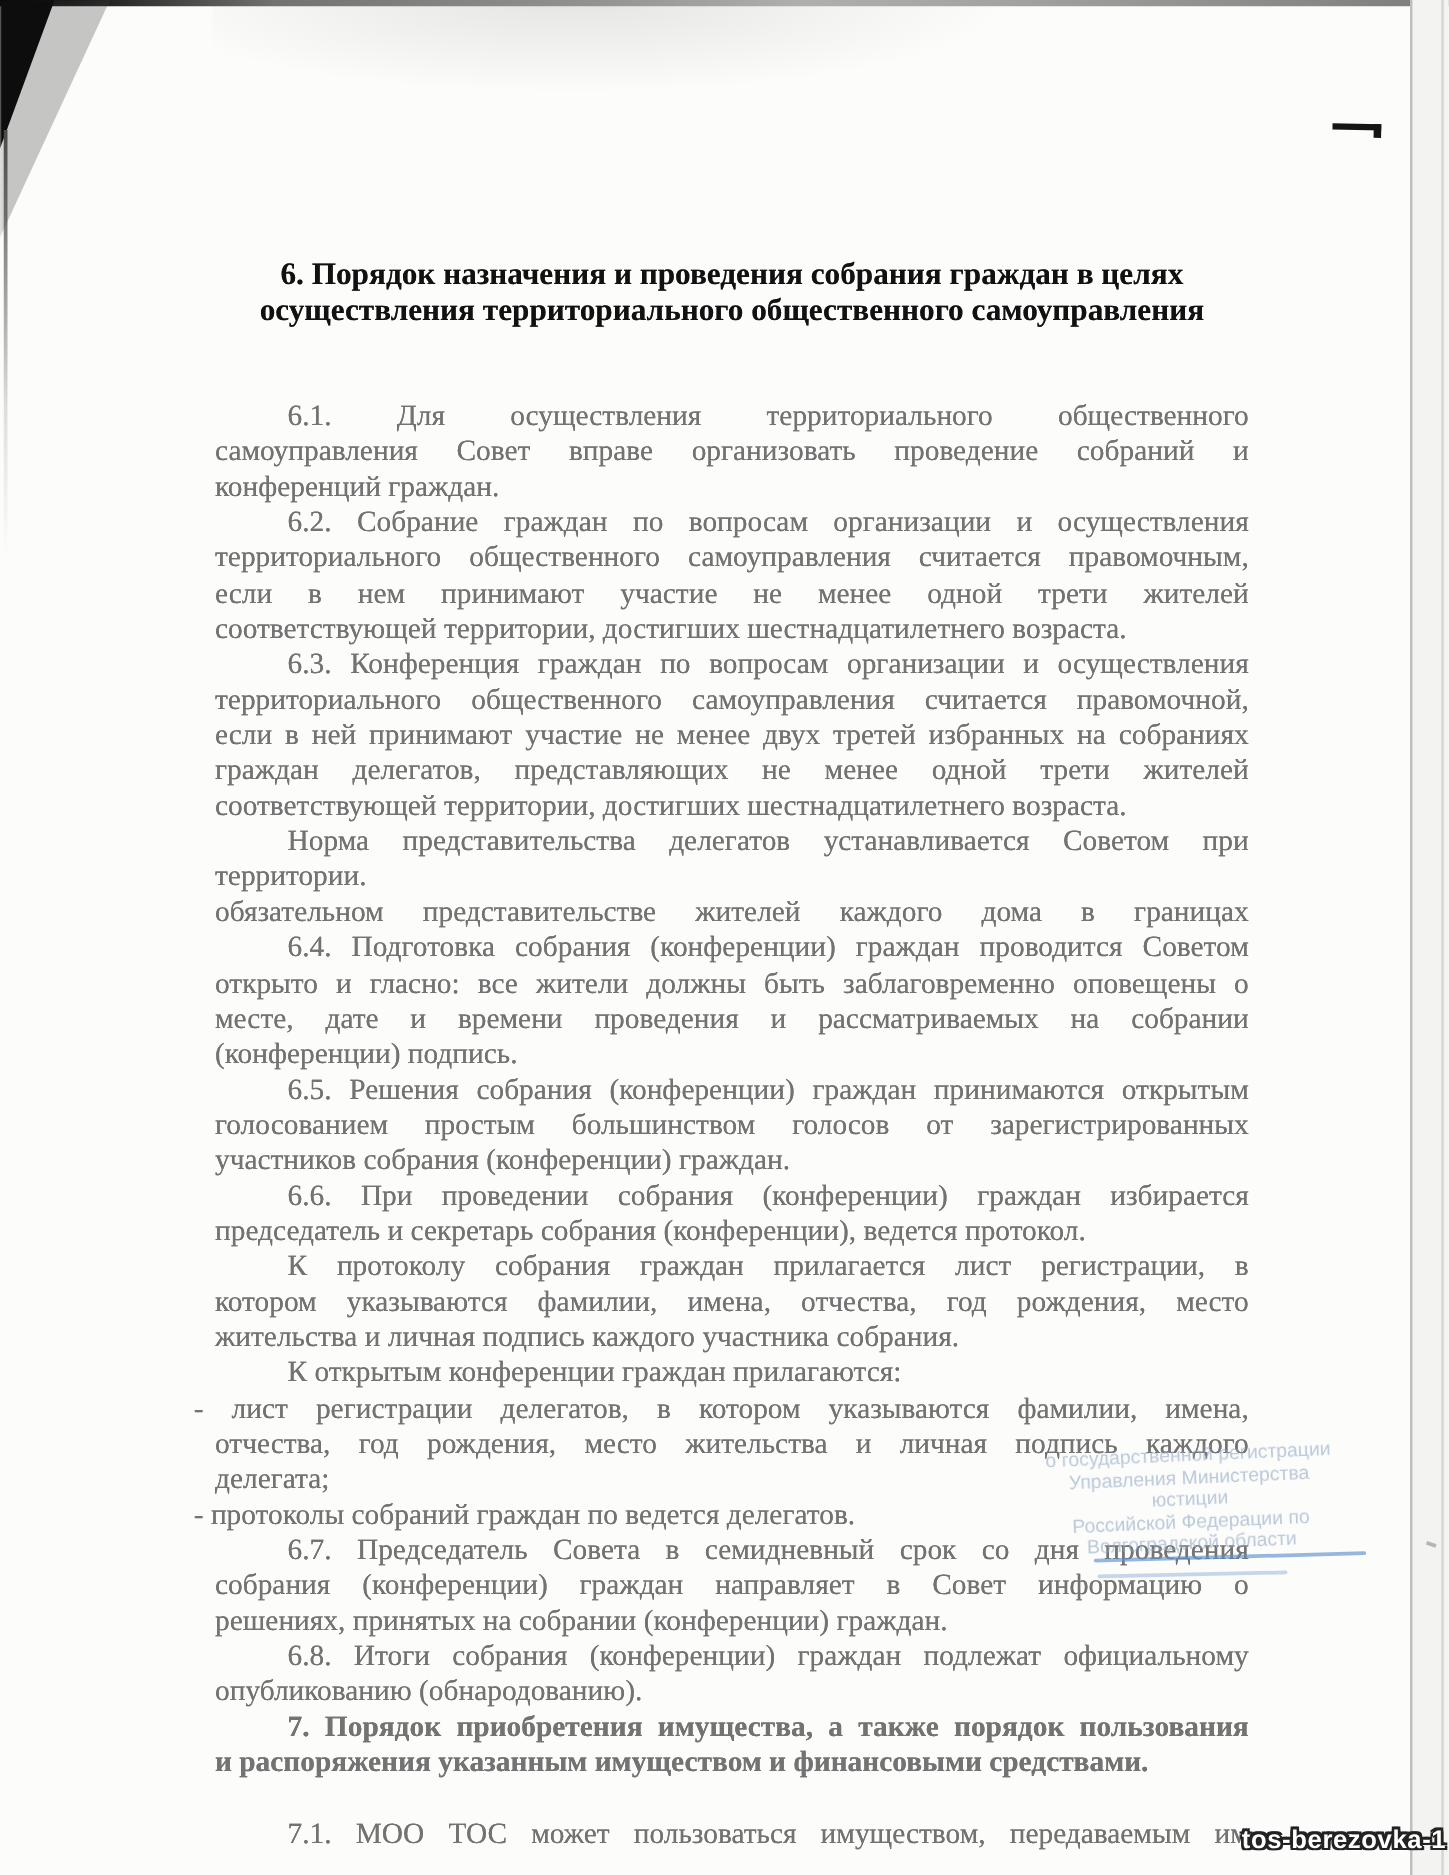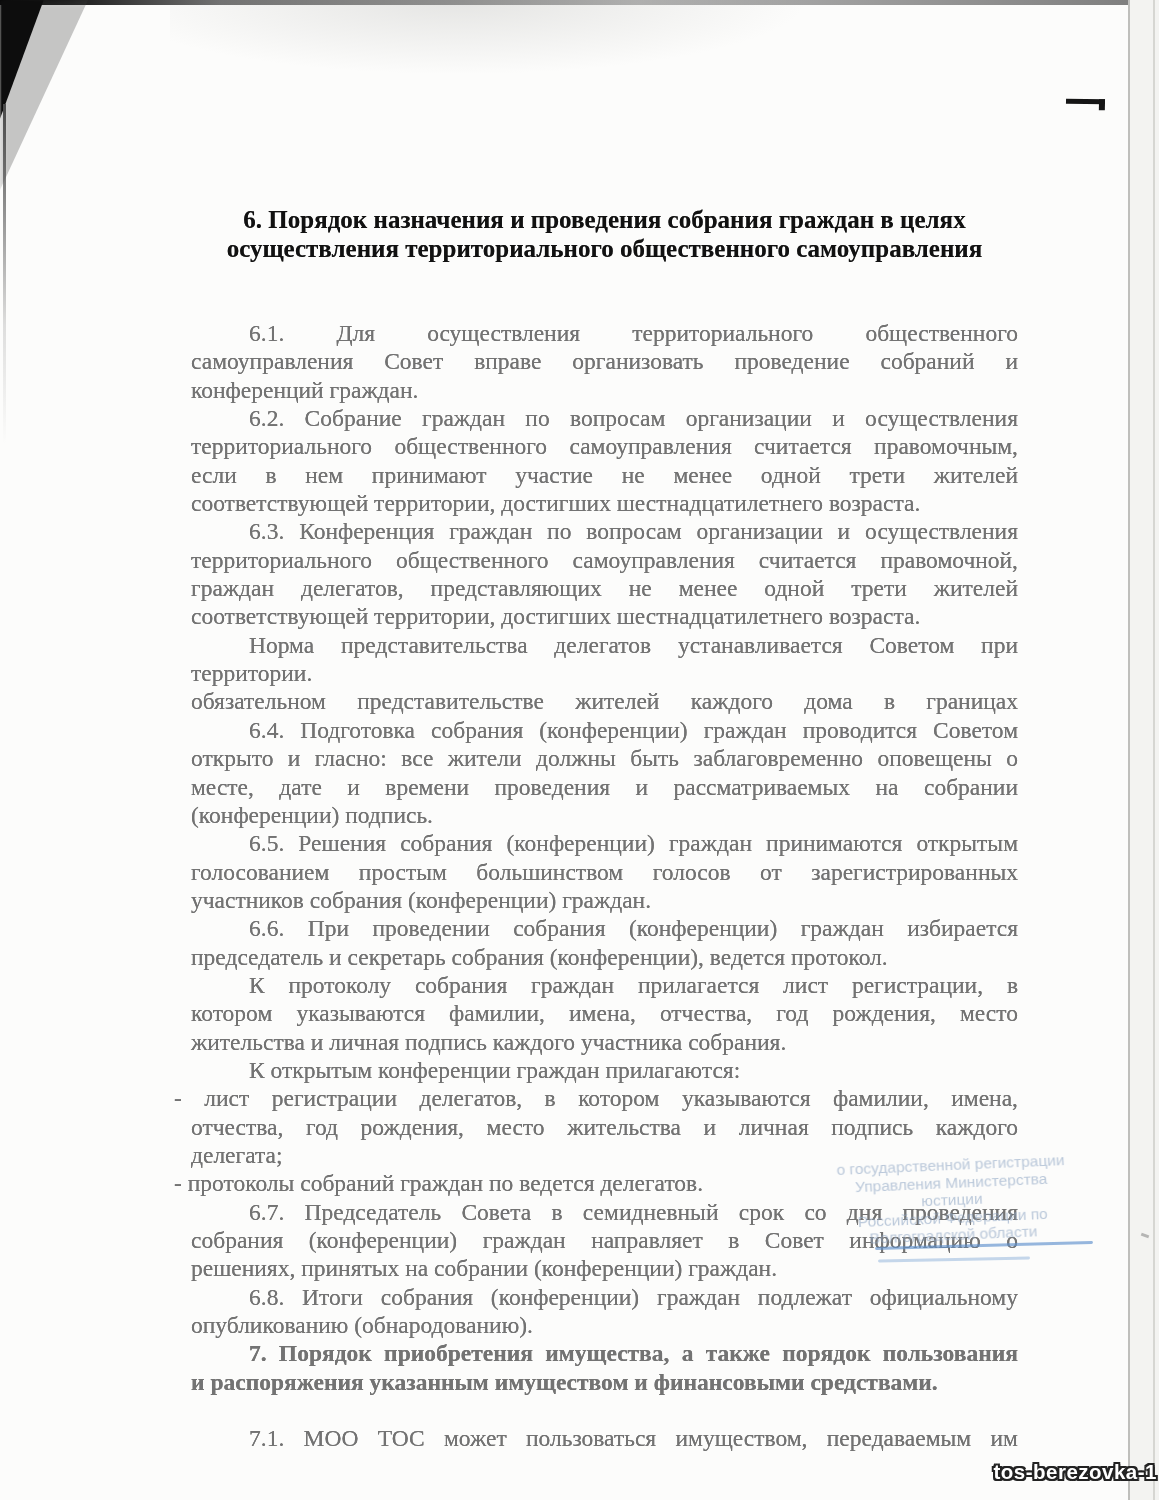--- a/index.html
+++ b/index.html
@@ -46,21 +46,21 @@
   }
   .fold-mark {
     position:absolute; left:1066px; top:99px; width:39px; height:5px;
     background:#151515; transform:rotate(1deg);
   }
   .fold-mark .tick {
     position:absolute; right:0; top:0; width:6px; height:11px; background:#151515;
   }
 
   
-  .text-col { position:absolute; left:191px; width:827px; }
+  .text-col { position:absolute; left:172px; width:827px; }
   #title-block { top:206px; }
   #body-block { top:319px; }
 
   .line {
     font-size:23.5px; line-height:28.35px; color:#737373;
     white-space:nowrap;
     text-shadow:0 0 .4px rgba(0,0,0,.55);
   }
   .just    { text-align:justify; text-align-last:justify; }
   .natural { text-align:left;    text-align-last:left; }
@@ -136,20 +136,21 @@
     </div>
     <div class="para body">
       <div class="line just indent">6.2. Собрание граждан по вопросам организации и осуществления</div>
       <div class="line just">территориального общественного самоуправления считается правомочным,</div>
       <div class="line just">если в нем принимают участие не менее одной трети жителей</div>
       <div class="line natural">соответствующей территории, достигших шестнадцатилетнего возраста.</div>
     </div>
     <div class="para body">
       <div class="line just indent">6.3. Конференция граждан по вопросам организации и осуществления</div>
       <div class="line just">территориального общественного самоуправления считается правомочной,</div>
+      <div class="line just">если в ней принимают участие не менее двух третей избранных на собраниях</div>
       <div class="line just">граждан делегатов, представляющих не менее одной трети жителей</div>
       <div class="line natural">соответствующей территории, достигших шестнадцатилетнего возраста.</div>
     </div>
     <div class="para body">
       <div class="line just indent">Норма представительства делегатов устанавливается Советом при</div>
       <div class="line natural">территории.</div>
       <div class="line just">обязательном представительстве жителей каждого дома в границах</div>
     </div>
     <div class="para body">
       <div class="line just indent">6.4. Подготовка собрания (конференции) граждан проводится Советом</div>

